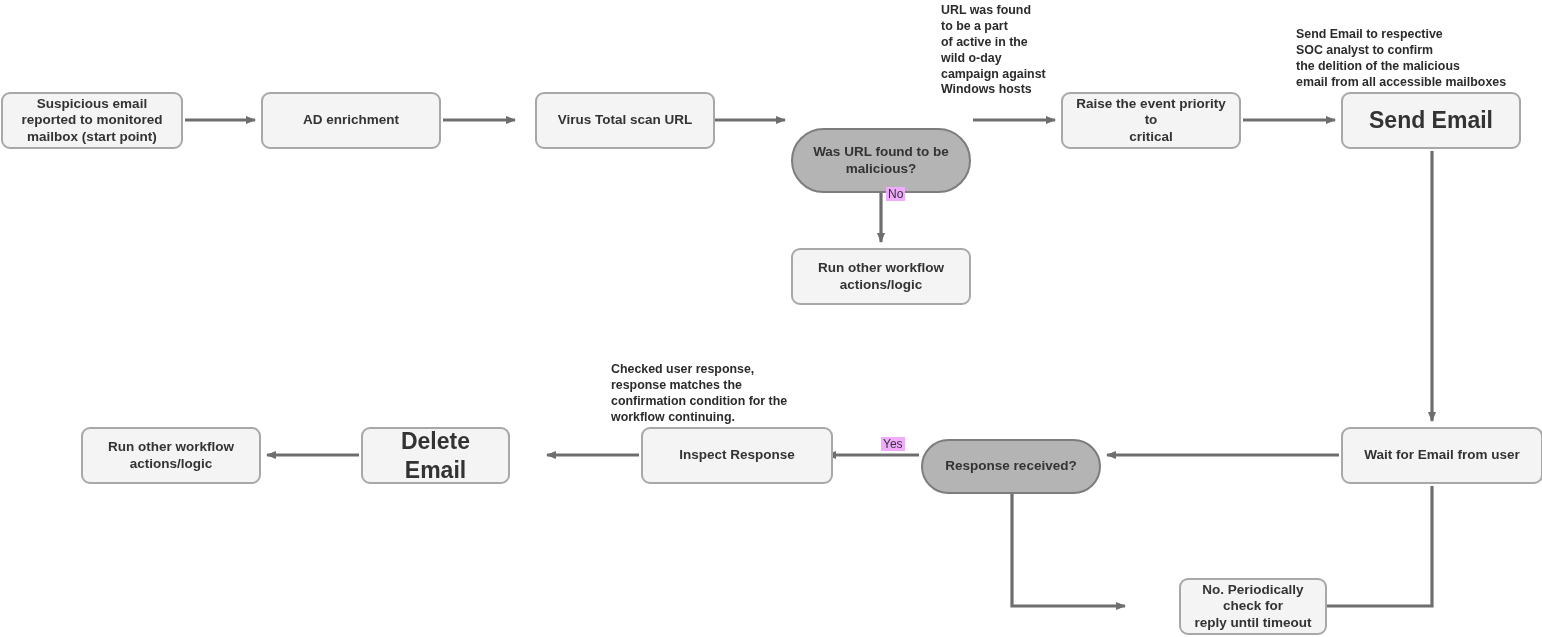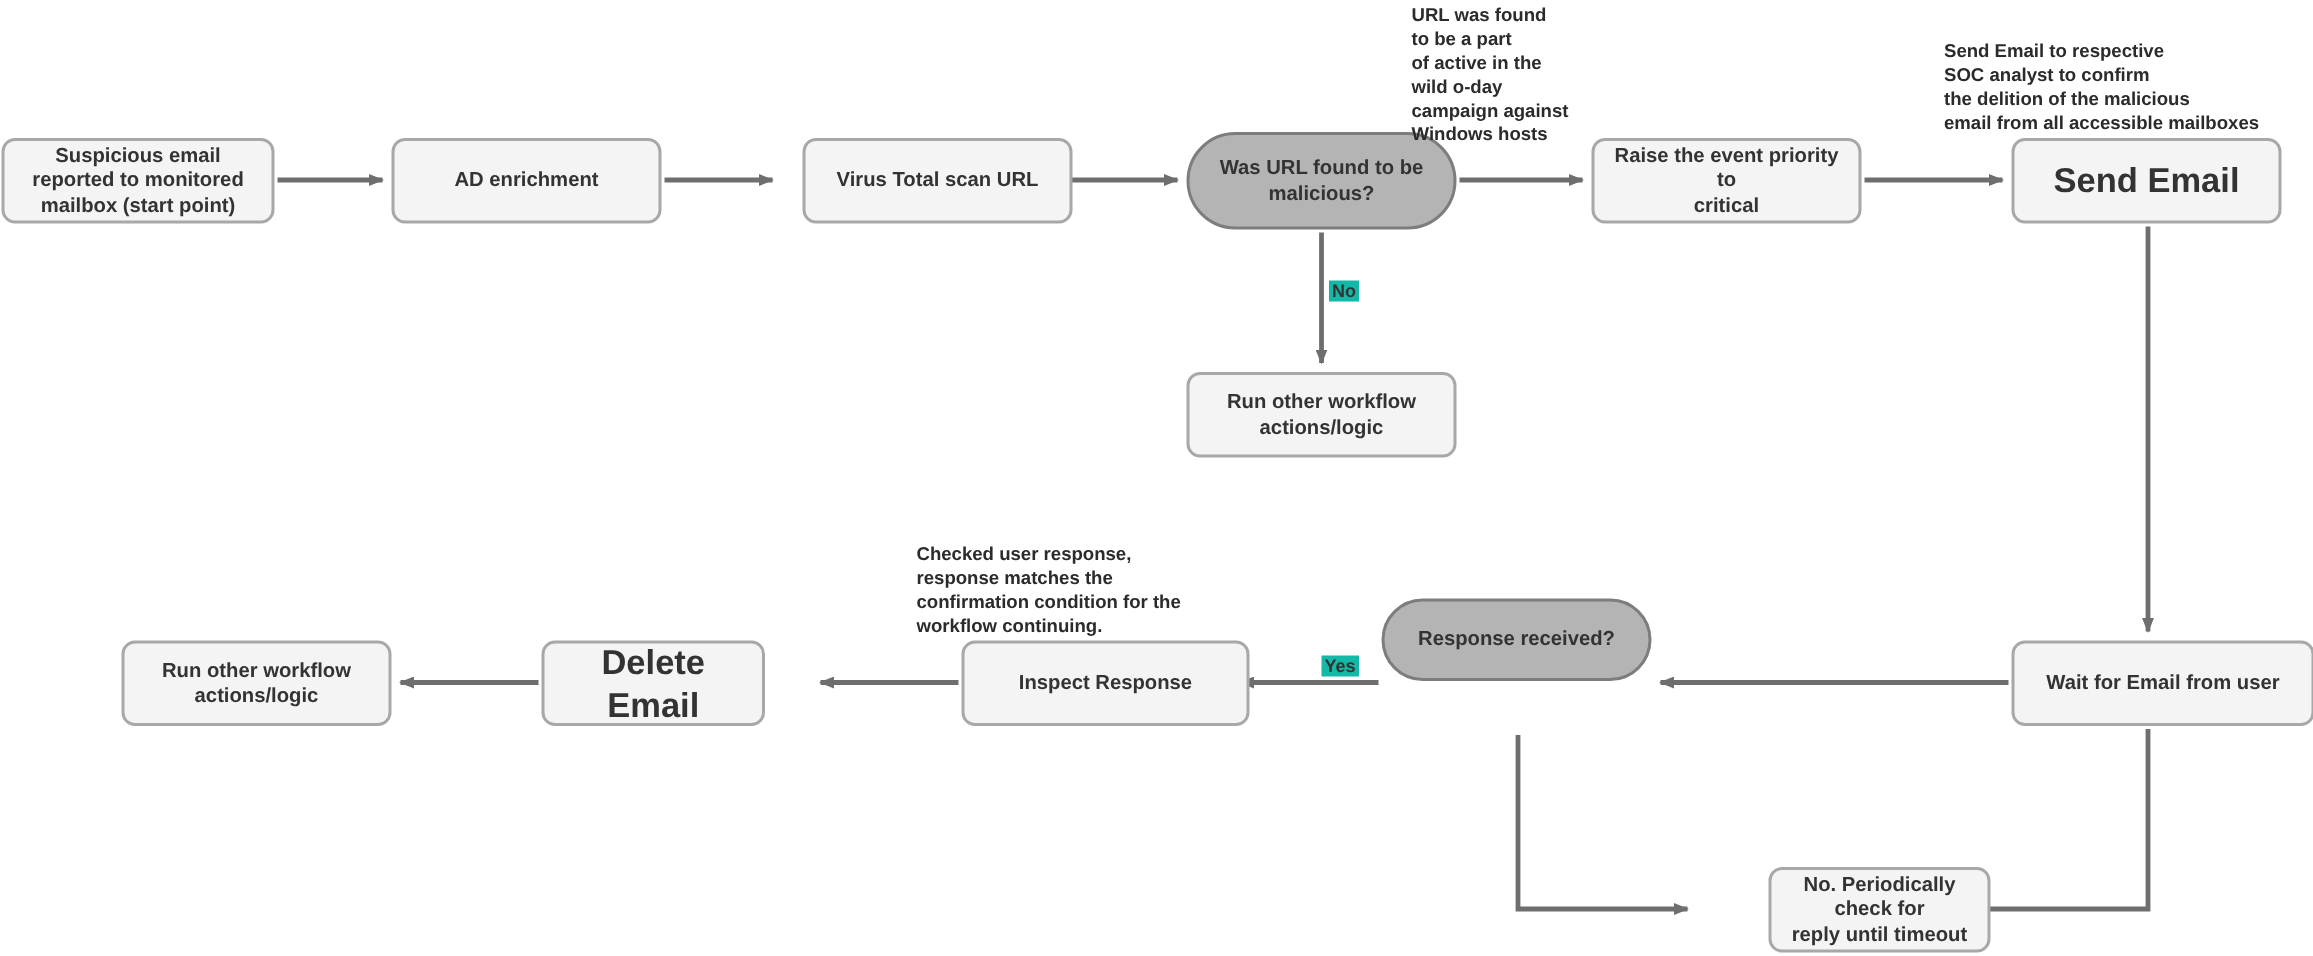--- a/index.html
+++ b/index.html
@@ -39,30 +39,31 @@
     border: 2px solid #a8a8a8;
     border-radius: 9px;
     font-size: 13.5px;
     padding: 2px 7px;
     white-space: pre-line;
   }
   .node.decision {
     background: #b4b4b4;
     border: 2px solid #7d7d7d;
     border-radius: 42px;
+    margin-top: 40px;
   }
   .node.big {
     font-size: 23px;
   }
   .edge-label {
     position: absolute;
     font-size: 12px;
-    font-weight: bold;
+    font-weight: normal;
     color: #333333;
-    background: #14b8a6;
+    background: #f0abfc;
     padding: 0 2px;
     white-space: nowrap;
   }
   .annotation {
     position: absolute;
     font-size: 12.4px;
     font-weight: bold;
     color: #2b2b2b;
     text-align: left;
     line-height: 1.28;

